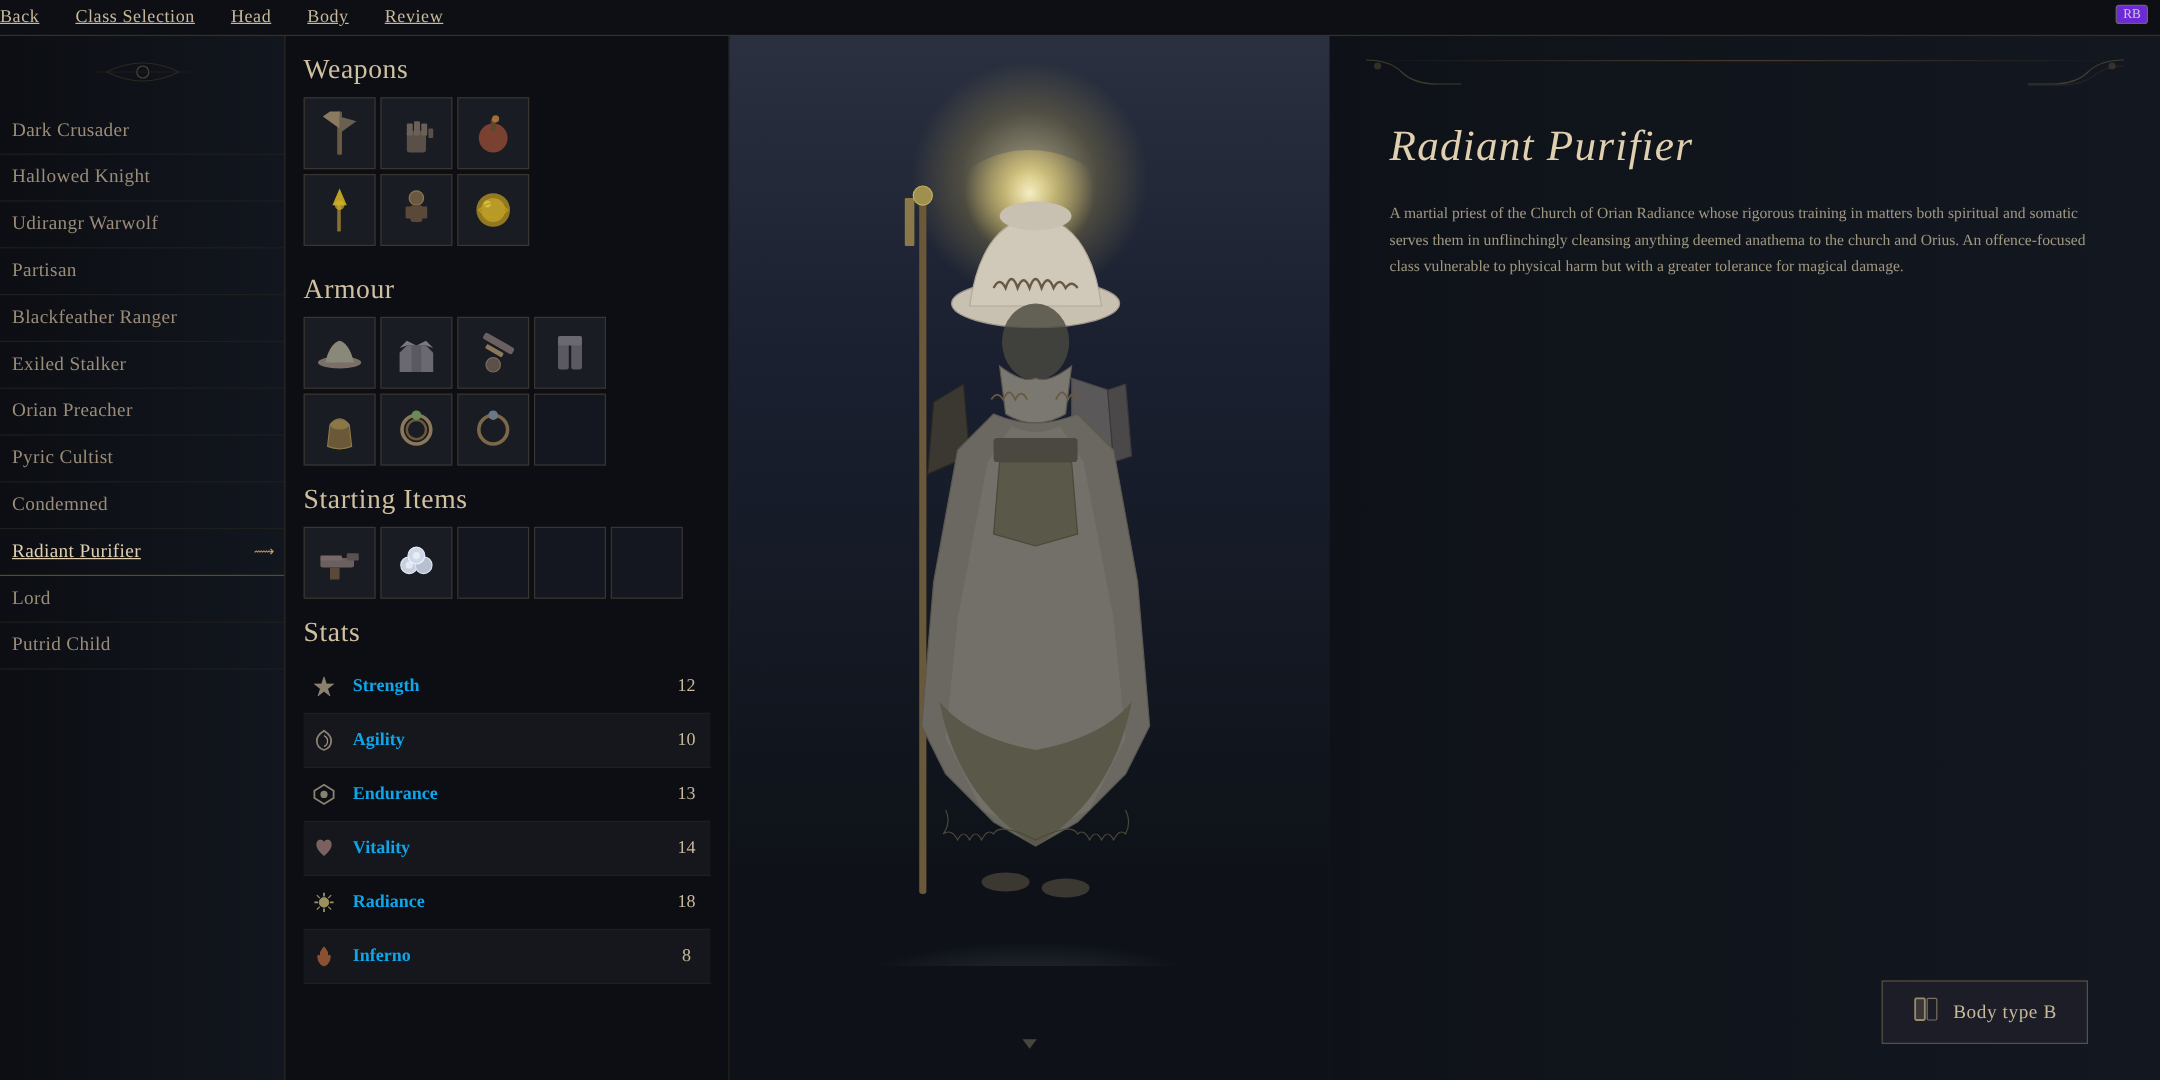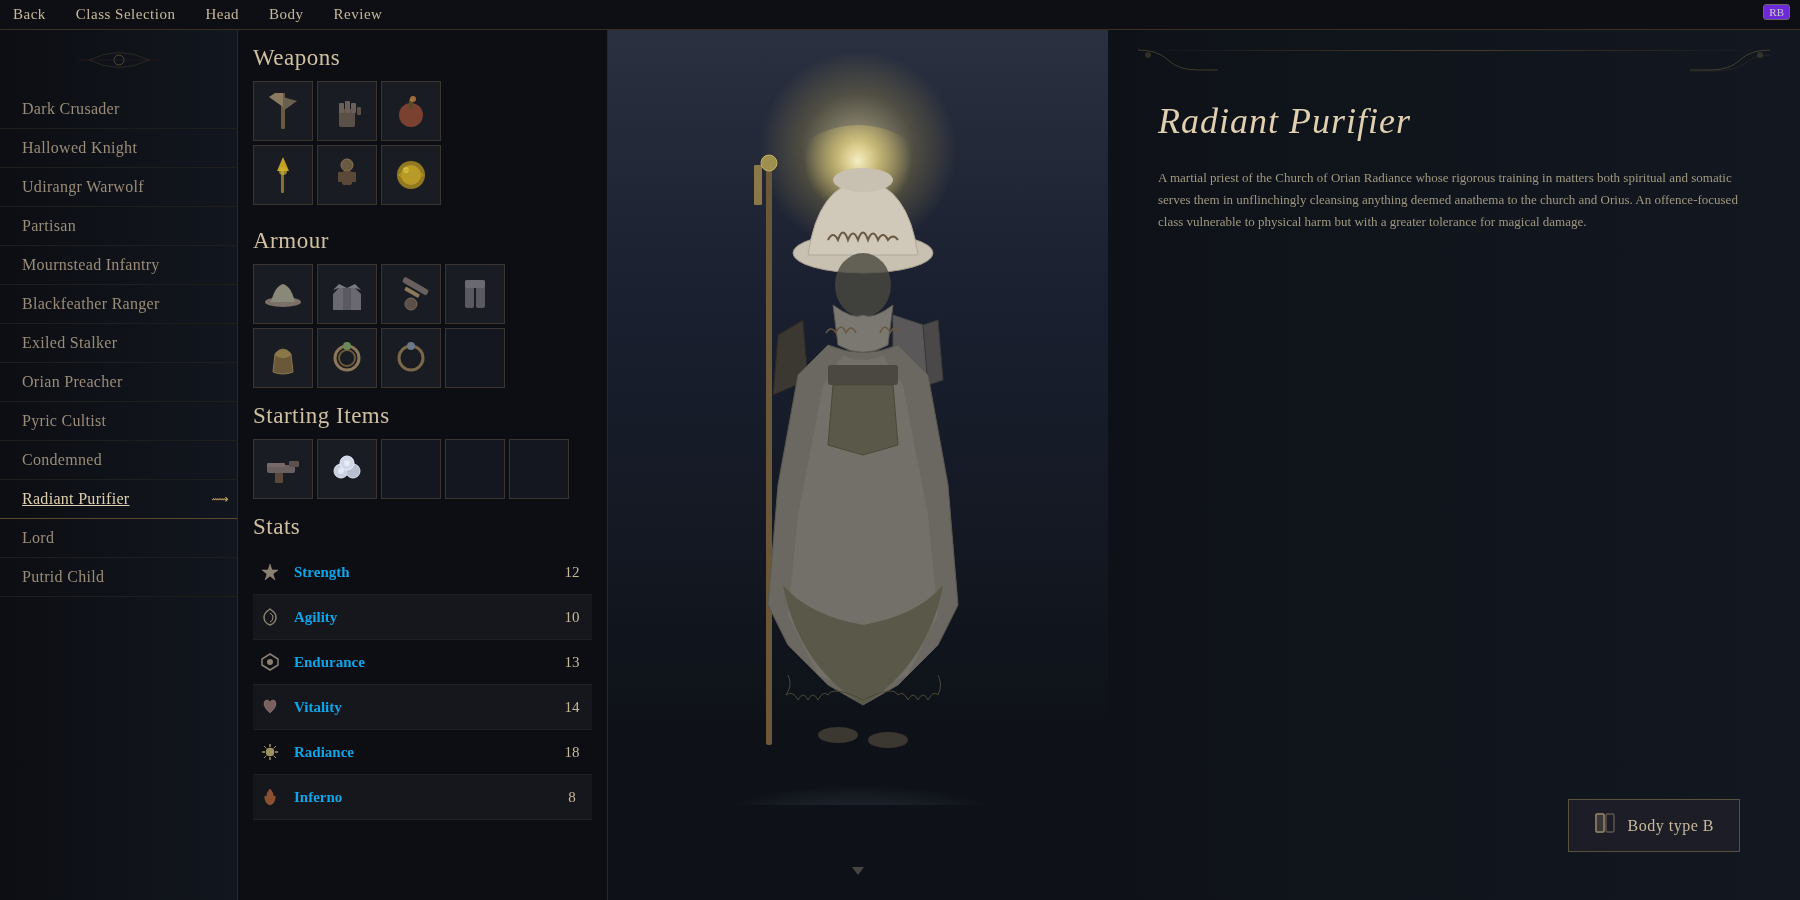--- a/index.html
+++ b/index.html
@@ -14,24 +14,25 @@
     }
 
     
     .top-nav {
       position: absolute;
       top: 0; left: 0; right: 0;
       height: 30px;
       background: #0d0f14;
       display: flex;
       align-items: center;
-      padding: 0 13px;
+      padding: 0 0;
       gap: 30px;
       z-index: 10;
       border-bottom: 1px solid #3a3020;
+      text-decoration: underline;
     }
     .top-nav-item {
       font-size: 15px;
       color: #c8b99a;
       cursor: pointer;
       letter-spacing: 0.5px;
     }
     .rb-badge {
       position: absolute;
       right: 10px;
@@ -58,21 +59,21 @@
     .sidebar-decoration {
       width: 100%;
       height: 60px;
       display: flex;
       justify-content: center;
       align-items: center;
       opacity: 0.5;
     }
     .sidebar-decoration svg { width: 80px; height: 40px; }
     .sidebar-item {
-      padding: 10px 15px 10px 22px;
+      padding: 10px 15px 10px 10px;
       font-size: 16px;
       color: #9a8c78;
       cursor: pointer;
       border-bottom: 1px solid #1e1e1e;
       letter-spacing: 0.3px;
     }
     .sidebar-item.active {
       color: #e8d9c0;
       border-bottom: 1px solid #5a4a2a;
       position: relative;
@@ -222,21 +223,21 @@
     .class-description {
       font-size: 13px;
       line-height: 1.7;
       color: #a09880;
       max-width: 580px;
     }
 
     
     .body-type-btn {
       position: absolute;
-      bottom: 48px;
+      bottom: 30px;
       right: 60px;
       background: rgba(30, 30, 40, 0.9);
       border: 1px solid #5a5040;
       color: #c8b99a;
       padding: 12px 25px;
       font-size: 16px;
       display: flex;
       align-items: center;
       gap: 12px;
       cursor: pointer;
@@ -281,23 +282,20 @@
     <span>Dark Crusader</span>
   </div>
   <div class="sidebar-item">
     <span>Hallowed Knight</span>
   </div>
   <div class="sidebar-item">
     <span>Udirangr Warwolf</span>
   </div>
   <div class="sidebar-item">
     <span>Partisan</span>
-  </div>
-  <div class="sidebar-item">
-    <span>Mournstead Infantry</span>
   </div>
   <div class="sidebar-item">
     <span>Blackfeather Ranger</span>
   </div>
   <div class="sidebar-item">
     <span>Exiled Stalker</span>
   </div>
   <div class="sidebar-item">
     <span>Orian Preacher</span>
   </div>

